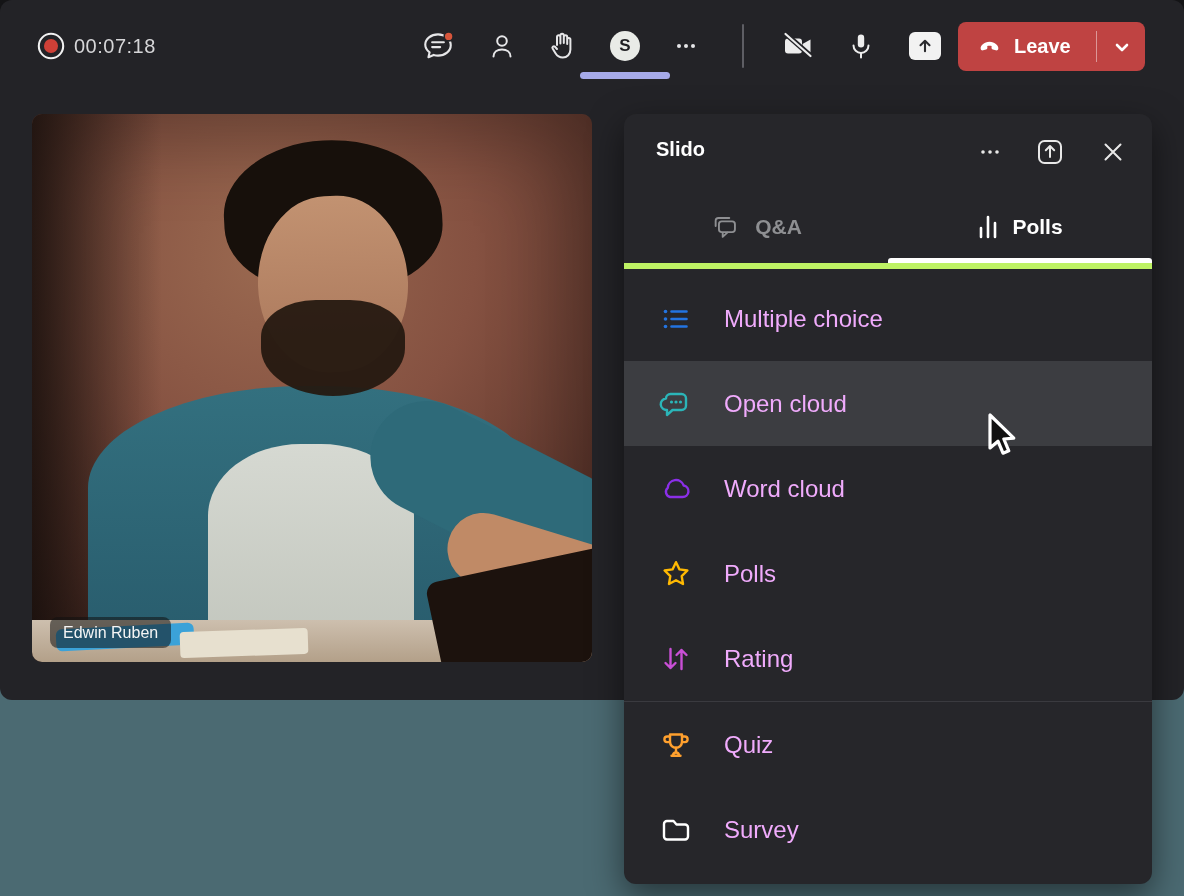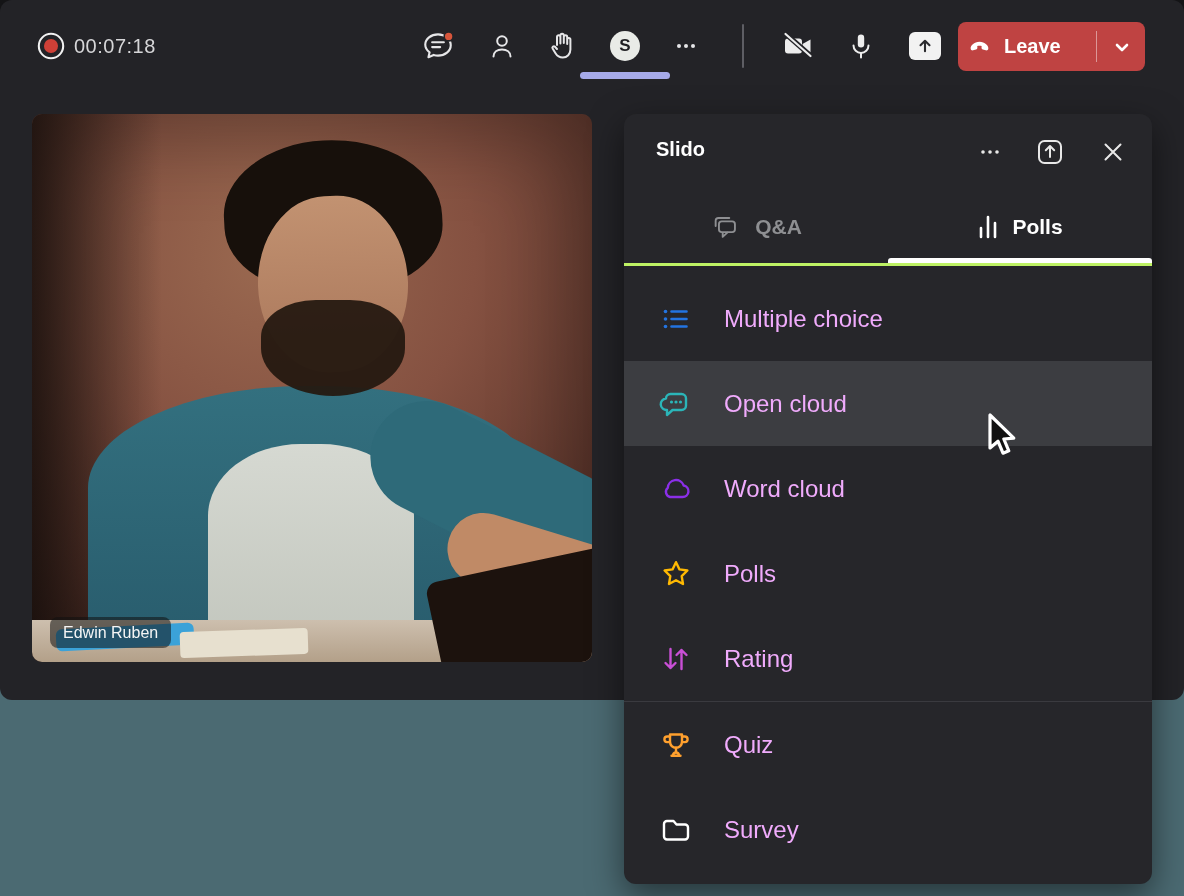--- a/index.html
+++ b/index.html
@@ -9,21 +9,21 @@
   .window{position:absolute;left:0;top:0;width:1184px;height:700px;background:#232327;border-radius:12px;}
 
   
   .toolbar{position:absolute;left:0;top:0;width:1184px;height:92px;}
   .tb{position:absolute;}
   .timer{left:74px;top:0;height:92px;line-height:92px;color:#D6D6D8;font-size:20px;letter-spacing:.5px;}
   .vdivider{left:742px;top:24px;width:2px;height:44px;background:#5E5E64;border-radius:1px;}
   .share-btn{left:909px;top:32px;width:32px;height:28px;background:#F2F2F2;border-radius:6px;
              display:flex;align-items:center;justify-content:center;}
   .leave-btn{left:958px;top:22px;width:187px;height:49px;background:#BF4342;border-radius:8px;
-             display:flex;align-items:center;padding-left:8px;box-sizing:border-box;color:#fff;}
+             display:flex;align-items:center;padding-left:18px;box-sizing:border-box;color:#fff;}
   .leave-label{font-size:20px;font-weight:700;margin-left:11px;}
   .leave-sep{position:absolute;right:48px;top:9px;bottom:9px;width:1px;background:rgba(255,255,255,.45);}
   .leave-chevron{position:absolute;right:11px;top:13px;}
   .app-underline{left:580px;top:72px;width:90px;height:7px;border-radius:4px;background:#A6AAE9;}
   .slido-circle{left:610px;top:31px;width:30px;height:30px;border-radius:50%;background:#E9EBE7;
                 color:#1F1F22;font-size:17px;font-weight:700;display:flex;align-items:center;justify-content:center;}
 
   
   .video-tile{position:absolute;left:32px;top:114px;width:560px;height:548px;border-radius:10px;overflow:hidden;
               background:radial-gradient(circle at 42% 26%, #9a6950 0%, #855141 40%, #5d362c 78%, #46261f 100%);
@@ -42,21 +42,21 @@
   .v-blue{left:24px;top:512px;width:138px;height:22px;background:#3ba2d8;border-radius:6px;transform:rotate(-3deg);}
   .v-paper{left:148px;top:516px;width:128px;height:26px;background:#e7e0cf;border-radius:4px;transform:rotate(-2deg);}
   .name-tag{position:absolute;left:18px;bottom:14px;height:31px;line-height:31px;padding:0 13px;border-radius:8px;
             background:rgba(17,17,17,.55);color:#F5F5F5;font-size:16px;}
 
   
   .panel{position:absolute;left:624px;top:114px;width:528px;height:770px;background:#26262A;border-radius:12px;
          box-shadow:0 12px 34px rgba(0,0,0,.5);}
   .panel-title{position:absolute;left:32px;top:24px;font-size:20px;font-weight:700;color:#fff;text-align:right;}
   .pa{position:absolute;}
-  .tab-bar{position:absolute;left:0;top:76px;width:528px;height:73px;border-bottom:3px solid #bef264;display:flex;}
+  .tab-bar{position:absolute;left:0;top:76px;width:528px;height:73px;border-bottom:6px solid #bef264;display:flex;}
   .tab{flex:1;display:flex;align-items:center;justify-content:center;gap:13px;}
   .tab-label{font-size:21px;}
   .tab-qa .tab-label{color:#8E8F92;font-weight:600;}
   .tab-polls .tab-label{color:#fff;font-weight:700;}
   .tab-underline{position:absolute;left:264px;top:144px;width:264px;height:5px;background:#fff;border-radius:3px 3px 0 0;}
   .poll-list{position:absolute;left:0;top:162px;width:528px;}
   .row{height:85px;display:flex;align-items:center;padding-left:34px;box-sizing:border-box;}
   .row.highlighted{background:#3C3D41;}
   .row-label{margin-left:30px;font-size:24px;font-weight:500;color:#f0abfc;}
   .list-divider{height:1px;background:#3A3A3F;}

